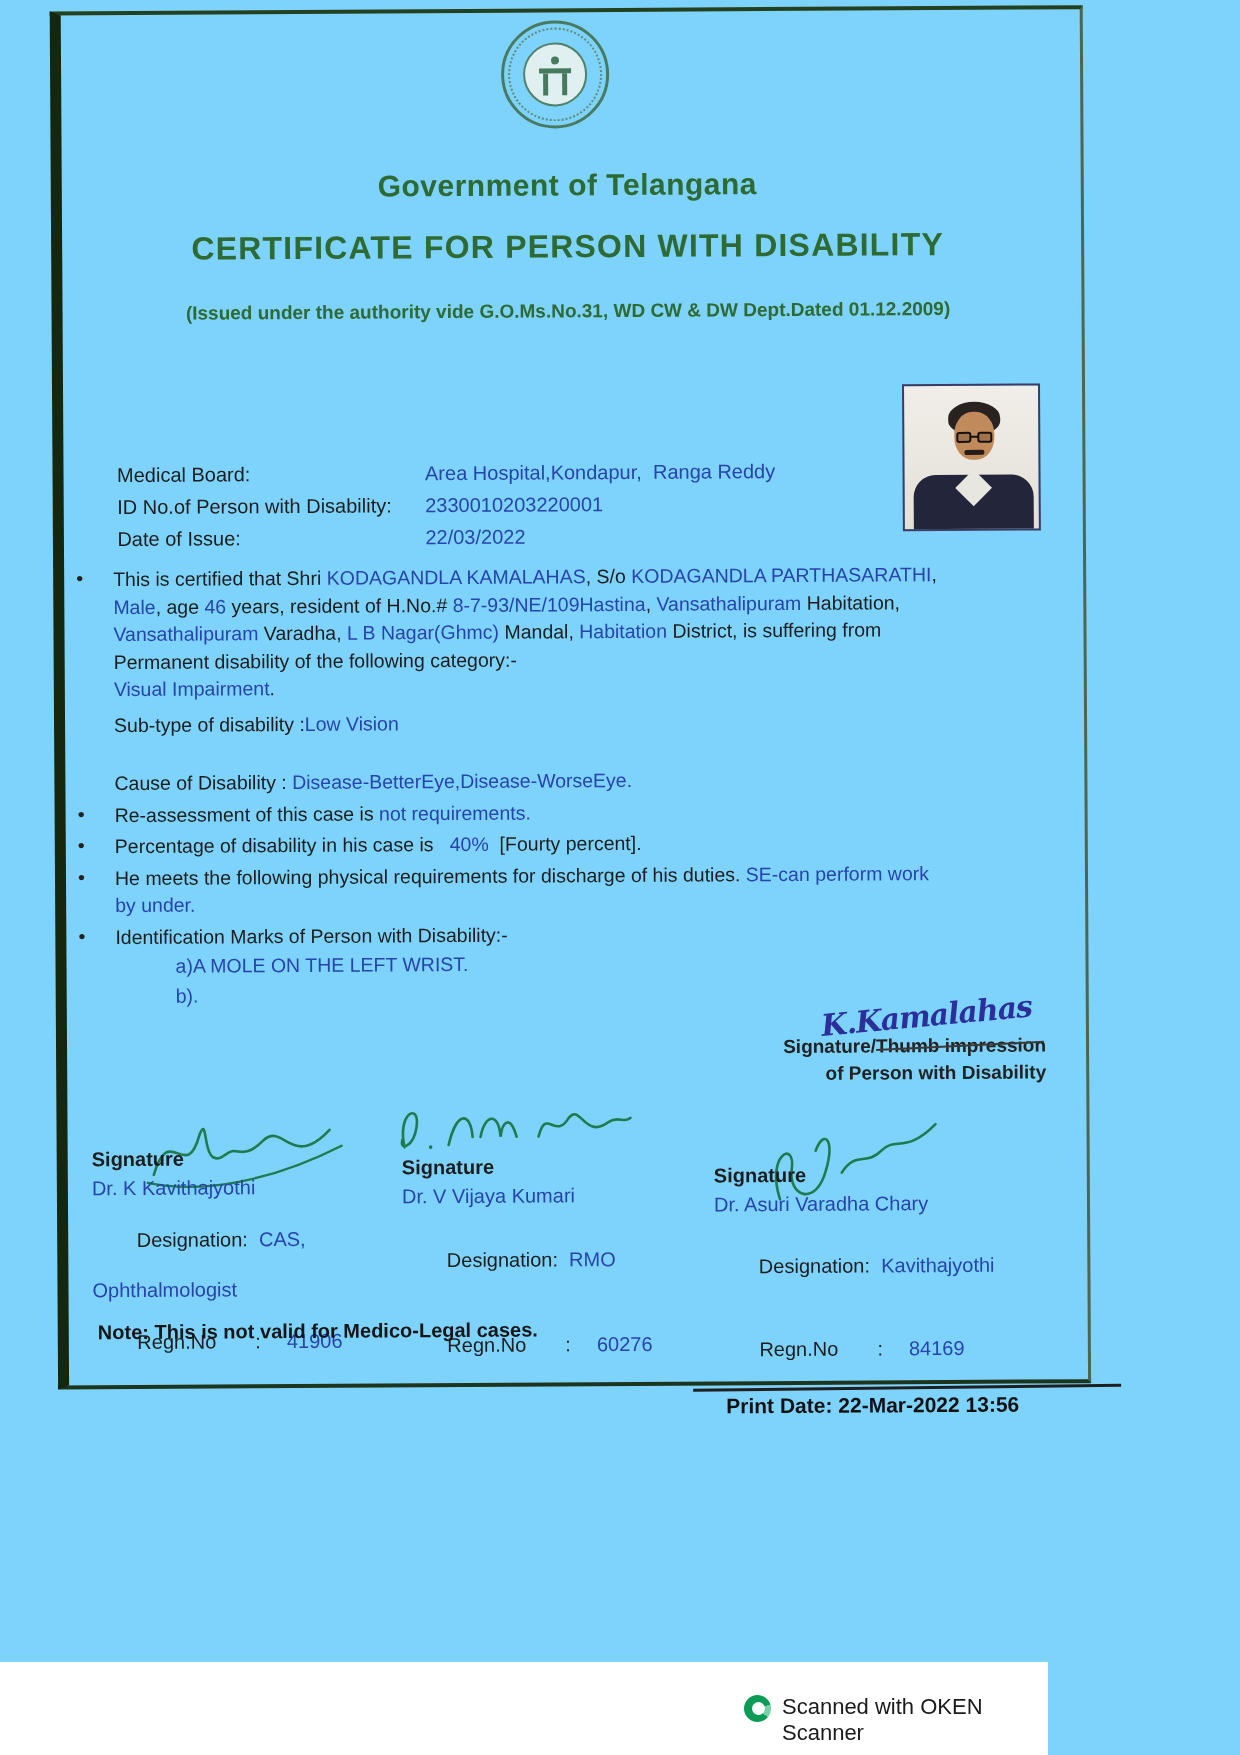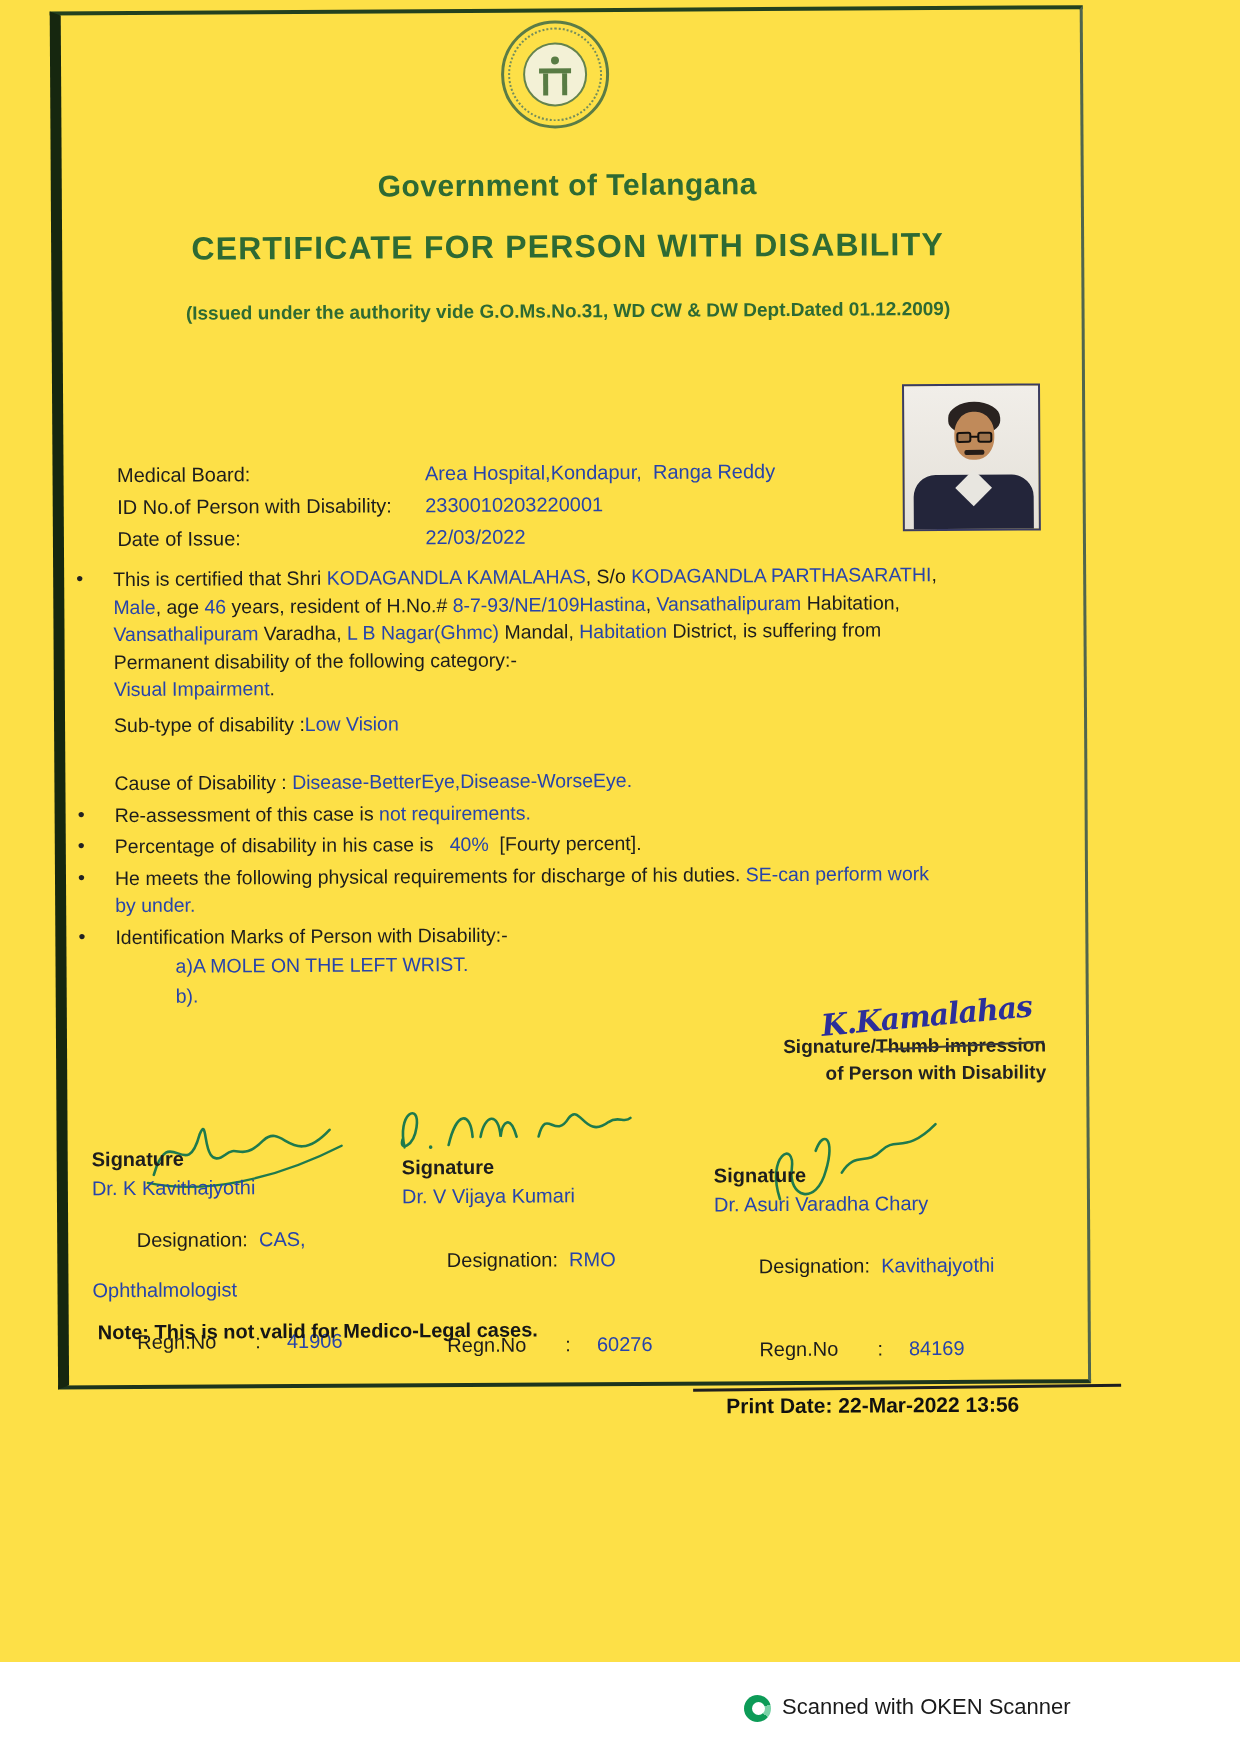--- a/index.html
+++ b/index.html
@@ -1,19 +1,19 @@
 <!DOCTYPE html>
 <html><head>
 <meta charset="utf-8">
 <style>
   * { margin:0; padding:0; box-sizing:border-box; }
   html,body { width:1240px; height:1755px; }
   body { font-family:"Liberation Sans", sans-serif; background:#f7f7f5; position:relative; overflow:hidden; }
 
-  .page { position:absolute; inset:0; background:#fde047; }
+  .page { position:absolute; inset:0; background:#7dd3fc; }
   .certificate { position:absolute; inset:0; transform:rotate(-0.35deg); }
 
   .frame { position:absolute; left:55px; top:8px; width:1033px; height:1378px;
            border-top:4px solid #23411f; border-right:3px solid #50654e;
            border-bottom:4px solid #1d351d; border-left:11px solid #16270f; background:transparent; }
 
   
   .emblem { position:absolute; left:506px; top:20px; width:108px; height:108px; opacity:.85; }
   .em-outer { position:absolute; inset:0; border:3px solid #3f6b46; border-radius:50%; }
   .em-dots  { position:absolute; inset:7px; border:2px dotted #5c7f61; border-radius:50%; }
@@ -78,21 +78,21 @@
   .sig-regn { margin-top:6px; white-space:pre-wrap; }
   .sig-regn .lab { display:inline-block; width:118px; }
   .sig-regn .v { margin-left:26px; }
   .squiggle { position:absolute; pointer-events:none; }
 
   .note { position:absolute; left:95px; top:1318px; font-size:20px; font-weight:600; color:#161616; }
   .print-rule { position:absolute; left:690px; top:1388px; width:428px; height:3px; background:#1f1f1f; transform:rotate(-0.35deg); }
   .print-date { position:absolute; left:723px; top:1395px; font-size:21px; font-weight:bold; color:#111; }
 
   
-  .footer { position:absolute; left:0; top:1662px; width:1240px; height:93px; background:#ffffff; }
+  .footer { position:absolute; left:0; top:1662px; width:1048px; height:93px; background:#ffffff; }
   .oken-logo { position:absolute; left:744px; top:33px; width:27px; height:27px; border-radius:50%;
                background:conic-gradient(from 210deg, #0c9b57 0 62%, #79d2a7 62% 78%, #0c9b57 78%); }
   .oken-logo::after { content:""; position:absolute; left:8px; top:7px; width:13px; height:13px;
                       background:#ffffff; border-radius:50%; }
   .scanner-text { position:absolute; left:782px; top:32px; font-size:22px; color:#1a1a1a; font-weight:500; }
 </style>
 </head>
 <body>
 
 <div class="page">

